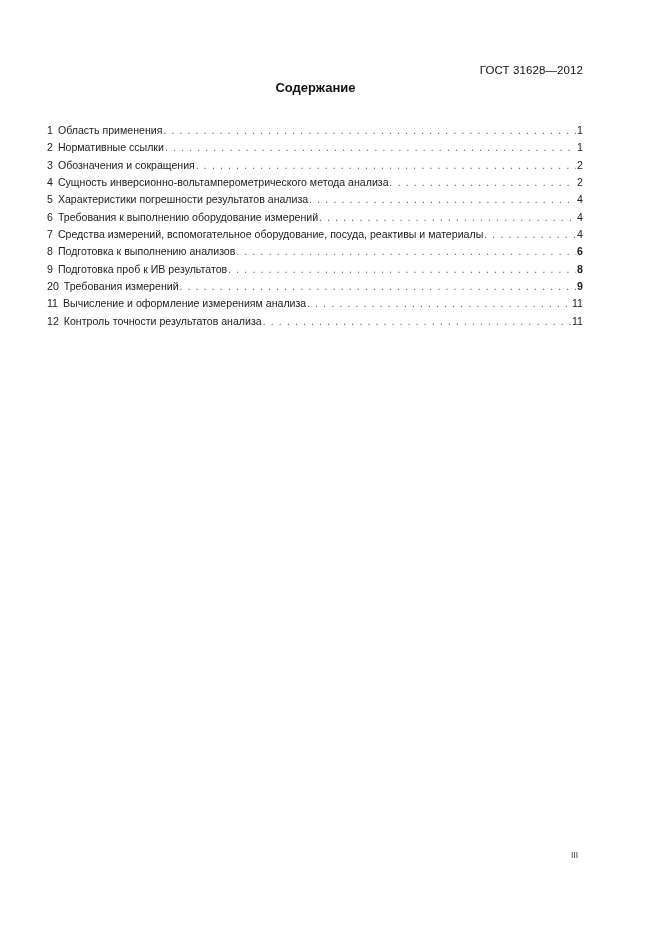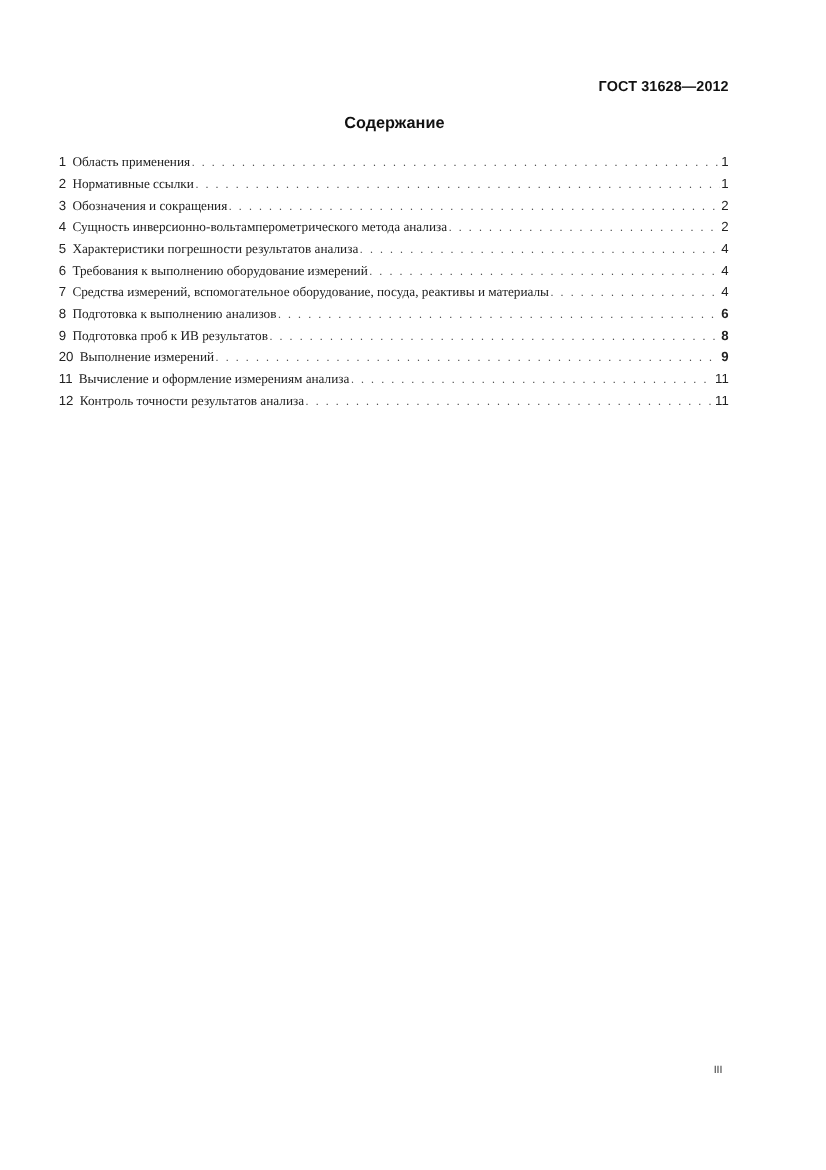--- a/index.html
+++ b/index.html
@@ -19,29 +19,29 @@
       position: absolute;
       left: 0; top: 0;
       width: 661px; height: 936px;
       background: #ffffff;
     }
     .doc-code {
       position: absolute;
       right: 78px;
       top: 64px;
       font-size: 11.5px;
-      font-weight: bold;
+      font-weight: normal;
       letter-spacing: 0.1px;
       color: #111;
     }
     .toc-title {
       position: absolute;
       left: 0;
       width: 631px;
-      top: 90px;
+      top: 80px;
       text-align: center;
       font-size: 13px;
       font-weight: bold;
       color: #111;
     }
     .toc {
       position: absolute;
       left: 47px;
       top: 122px;
       width: 536px;
@@ -58,21 +58,20 @@
       white-space: nowrap;
       overflow: hidden;
       color: #222;
     }
     .toc-num {
       flex: 0 0 auto;
       margin-right: 5px;
     }
     .toc-text {
       flex: 0 0 auto;
-      font-family: Liberation Serif, serif;
     }
     .toc-leader {
       flex: 1 1 auto;
       overflow: hidden;
       margin: 0 1px;
       color: #555;
       letter-spacing: 3.2px;
       font-size: 10px;
     }
     .toc-leader::before {
@@ -155,21 +154,21 @@
       <span class="toc-page bold">6</span>
     </li>
     <li class="toc-row">
       <span class="toc-num">9</span>
       <span class="toc-text">Подготовка проб к ИВ результатов</span>
       <span class="toc-leader"></span>
       <span class="toc-page bold">8</span>
     </li>
     <li class="toc-row">
       <span class="toc-num">20</span>
-      <span class="toc-text">Выполнение измерений</span>
+      <span class="toc-text">Требования измерений</span>
       <span class="toc-leader"></span>
       <span class="toc-page bold">9</span>
     </li>
     <li class="toc-row">
       <span class="toc-num">11</span>
       <span class="toc-text">Вычисление и оформление измерениям анализа</span>
       <span class="toc-leader"></span>
       <span class="toc-page">11</span>
     </li>
     <li class="toc-row">

